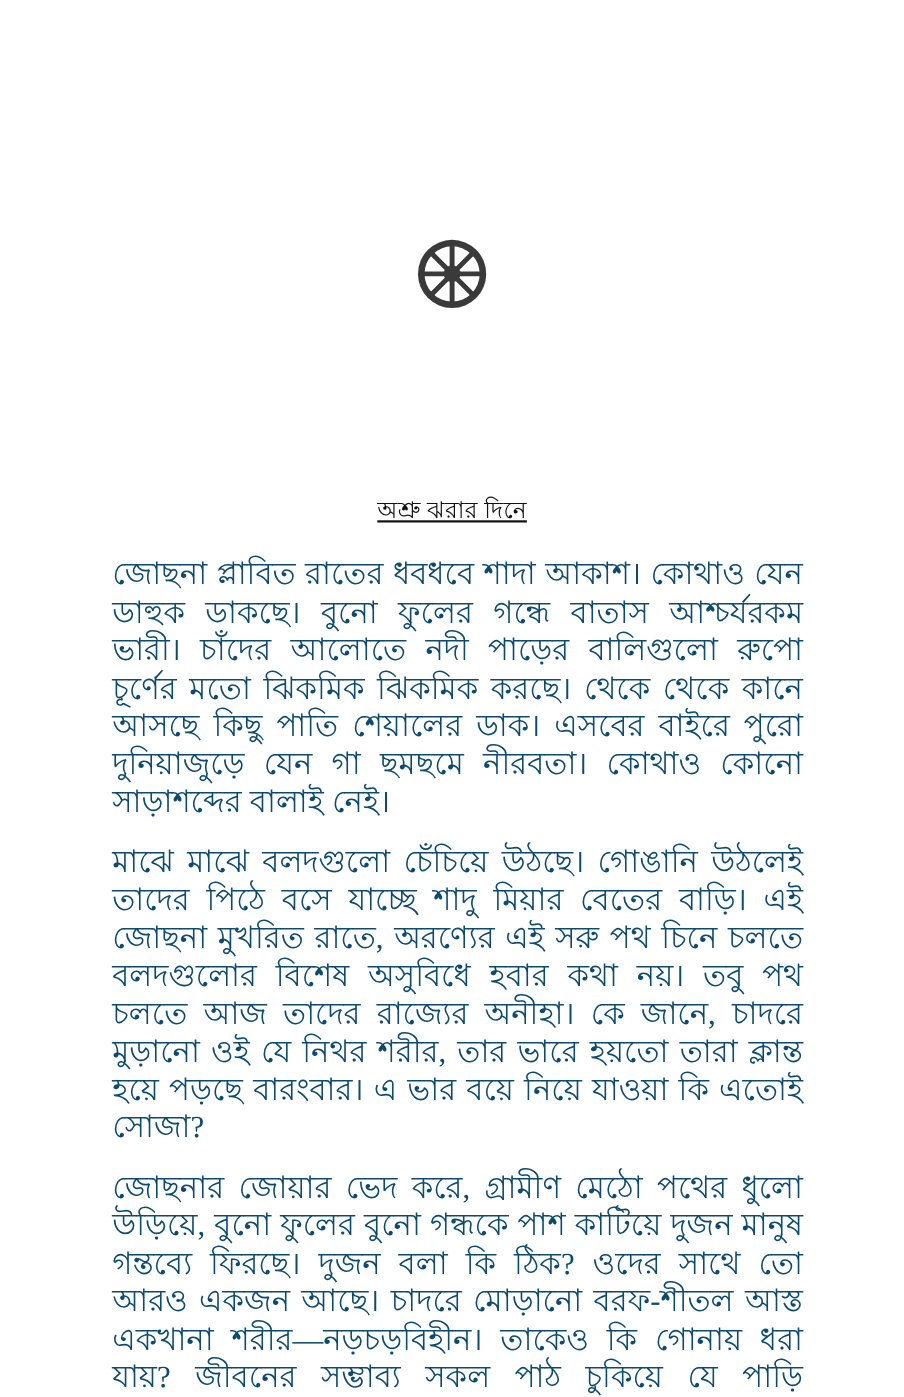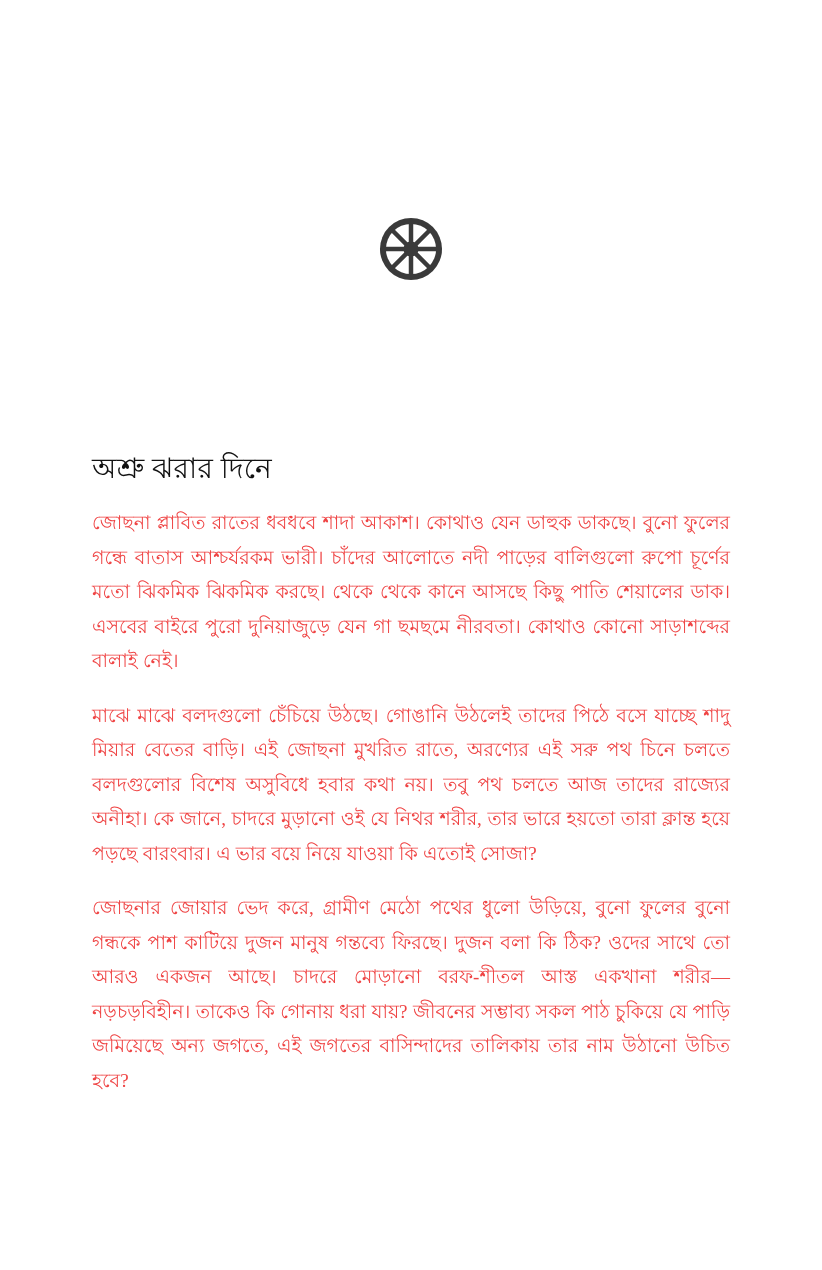--- a/index.html
+++ b/index.html
@@ -33,41 +33,43 @@
     width: 66px;
     height: 66px;
   }
 
   
   .chapter-title {
     position: absolute;
     top: 428px;
     left: 92px;
     width: 638px;
-    font-size: 28px;
+    text-align: center;
+    font-size: 21px;
     line-height: 44px;
     font-weight: 400;
     letter-spacing: 0.4px;
     color: #111111;
+    text-decoration: underline;
   }
 
   
   .body-block {
     position: absolute;
     top: 506px;
     left: 92px;
     width: 638px;
   }
   .para {
-    margin: 0 0 20px 0;
-    font-size: 19px;
+    margin: 0 0 20px 10px;
+    font-size: 28px;
     line-height: 34.5px;
     text-align: justify;
     text-justify: inter-word;
-    color: #ef4444;
+    color: #0c4a6e;
     word-spacing: 0.5px;
   }
   .para:last-child {
     margin-bottom: 0;
   }
 </style>
 </head>
 <body>
 
 <div class="page">

